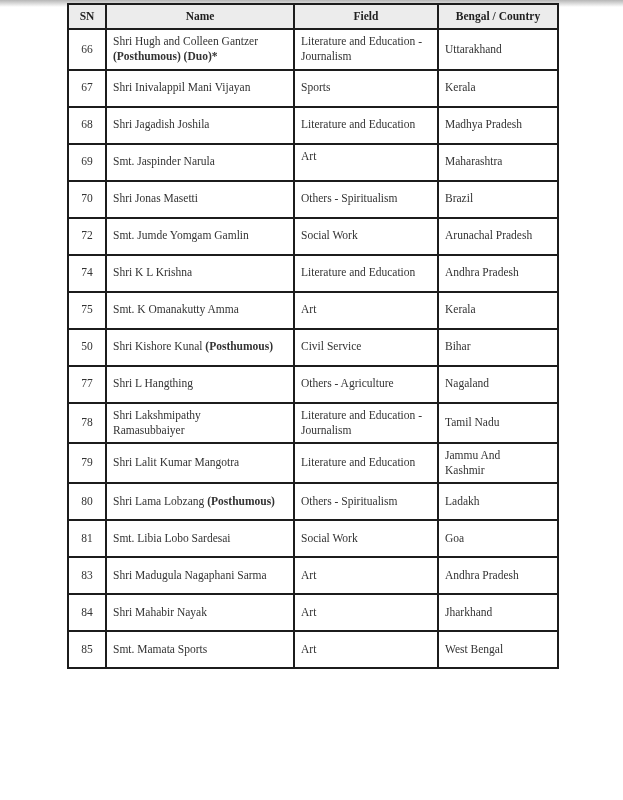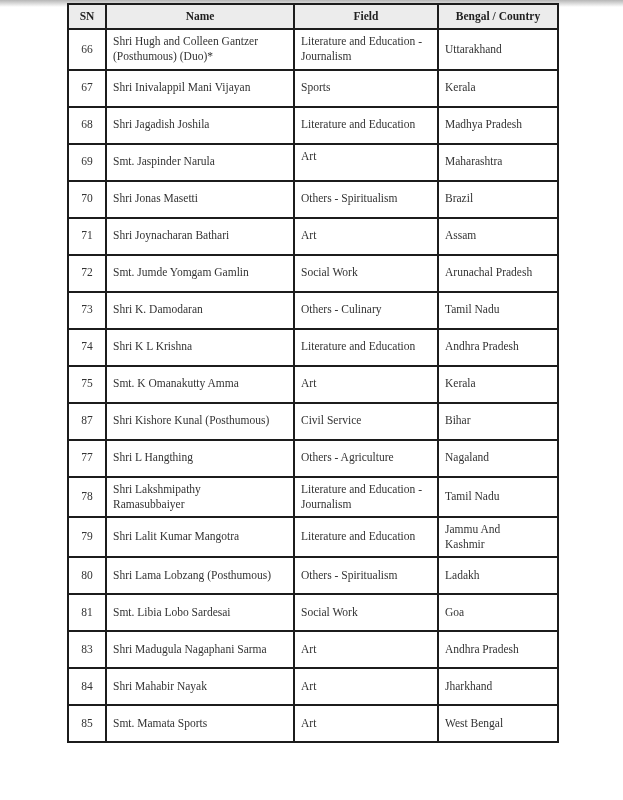--- a/index.html
+++ b/index.html
@@ -41,21 +41,21 @@
   .awards thead tr { height: 24px; }
   .awards tbody tr { height: 37px; }
   .awards th {
     background: #ececec;
     color: #1f1f1f;
     font-weight: bold;
     text-align: center;
   }
   .awards th.c-sn, .awards td.c-sn { text-align: center; }
   .awards td.vtop { vertical-align: top; }
-  .awards b { font-weight: normal; }
+  .awards b { font-weight: bold; }
   col.col-sn    { width: 38px; }
   col.col-name  { width: 188px; }
   col.col-field { width: 144px; }
   col.col-state { width: 120px; }
 </style>
 </head>
 <body>
 
 <div class="top-shadow"></div>
 
@@ -101,51 +101,39 @@
         <td class="vtop">Art</td>
         <td>Maharashtra</td>
       </tr>
       <tr>
         <td class="c-sn">70</td>
         <td><span>Shri Jonas Masetti</span></td>
         <td>Others - Spiritualism</td>
         <td>Brazil</td>
       </tr>
       <tr>
-        <td class="c-sn">71</td>
-        <td><span>Shri Joynacharan Bathari</span></td>
-        <td>Art</td>
-        <td>Assam</td>
-      </tr>
-      <tr>
         <td class="c-sn">72</td>
         <td><span>Smt. Jumde Yomgam Gamlin</span></td>
         <td>Social Work</td>
         <td>Arunachal Pradesh</td>
-      </tr>
-      <tr>
-        <td class="c-sn">73</td>
-        <td><span>Shri K. Damodaran</span></td>
-        <td>Others - Culinary</td>
-        <td>Tamil Nadu</td>
       </tr>
       <tr>
         <td class="c-sn">74</td>
         <td><span>Shri K L Krishna</span></td>
         <td>Literature and Education</td>
         <td>Andhra Pradesh</td>
       </tr>
       <tr>
         <td class="c-sn">75</td>
         <td><span>Smt. K Omanakutty Amma</span></td>
         <td>Art</td>
         <td>Kerala</td>
       </tr>
       <tr>
-        <td class="c-sn">87</td>
+        <td class="c-sn">50</td>
         <td><span>Shri Kishore Kunal</span> <b>(Posthumous)</b></td>
         <td>Civil Service</td>
         <td>Bihar</td>
       </tr>
       <tr>
         <td class="c-sn">77</td>
         <td><span>Shri L Hangthing</span></td>
         <td>Others - Agriculture</td>
         <td>Nagaland</td>
       </tr>

